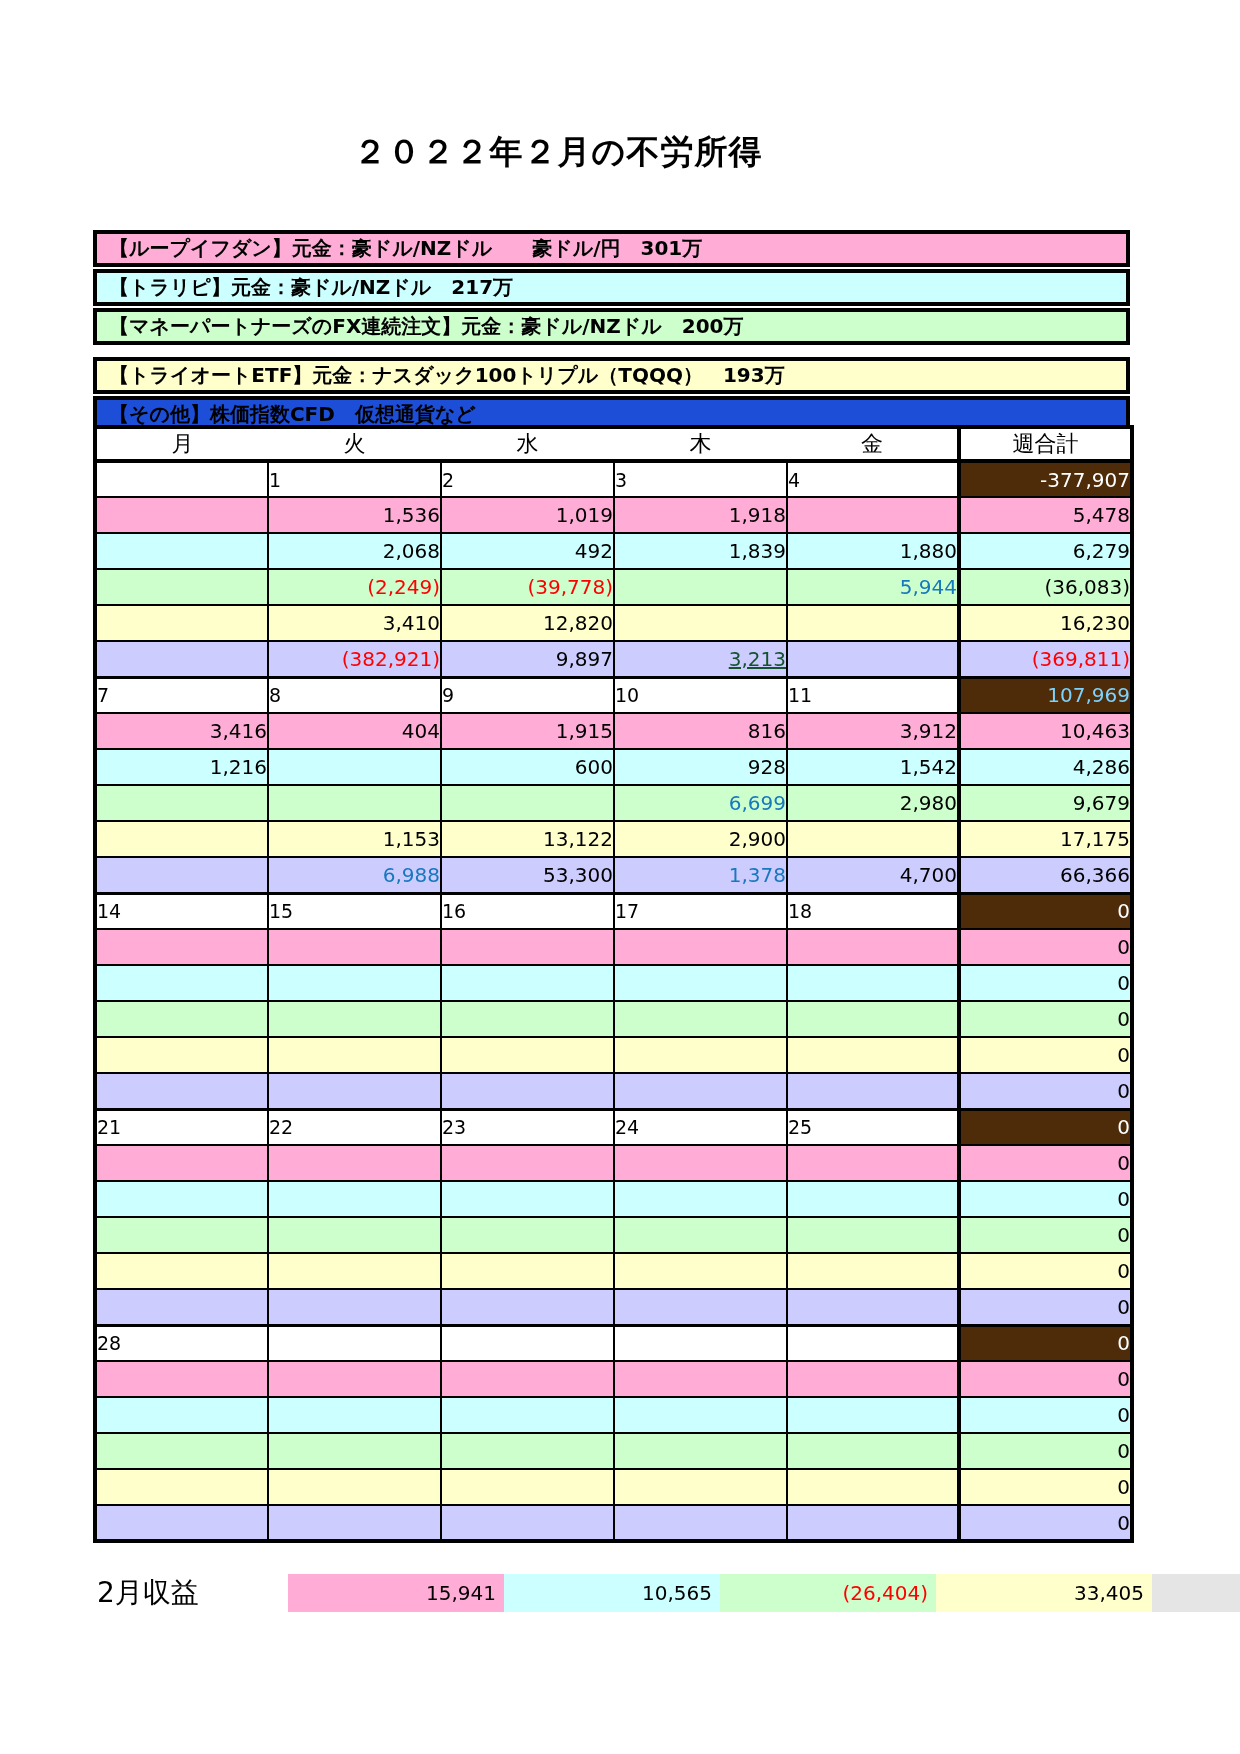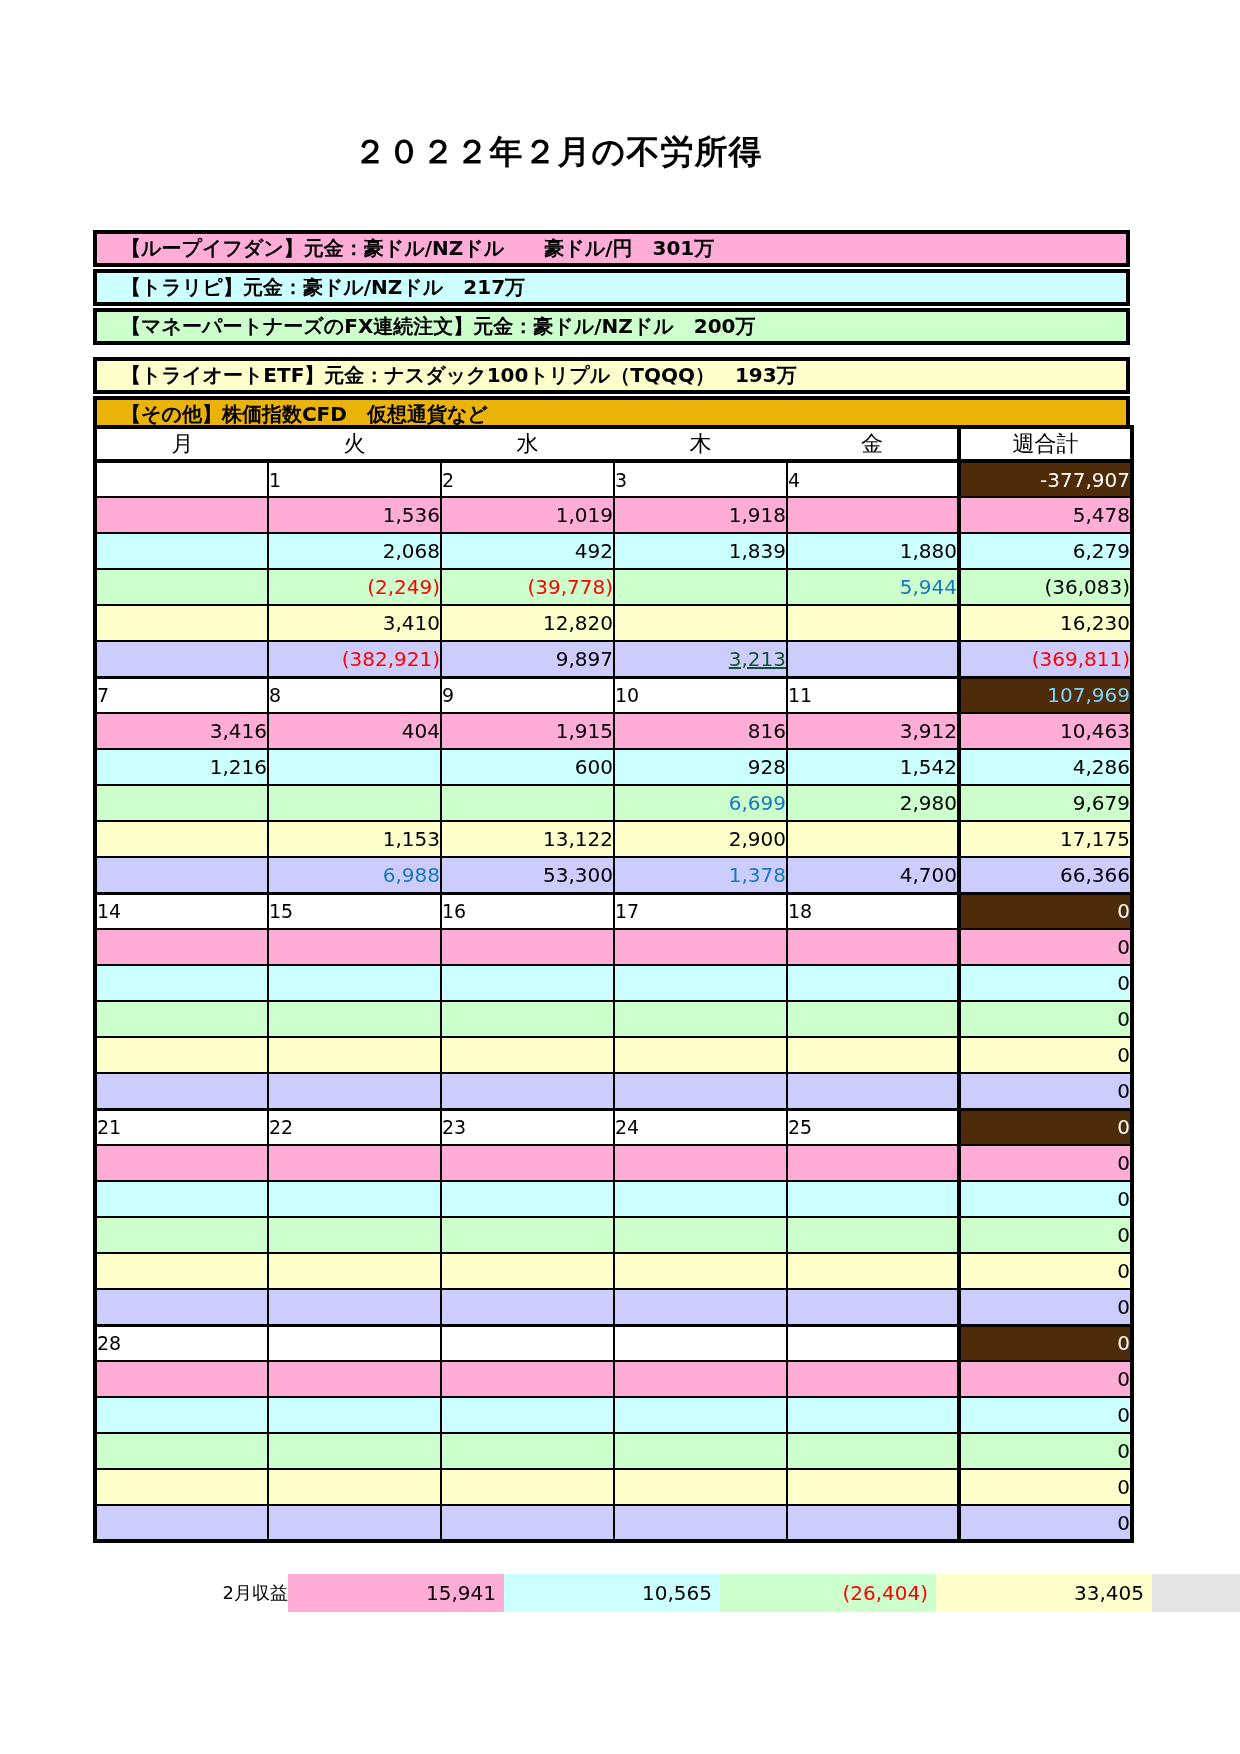--- a/index.html
+++ b/index.html
@@ -8,21 +8,21 @@
     font-family:"DejaVu Sans", sans-serif; color:#000;
     overflow:hidden;
   }
   .title {
     position:absolute; top:130px; left:93px; width:930px;
     text-align:center; font-size:33px; font-weight:bold; letter-spacing:1px;
   }
   .banners { position:absolute; top:230px; left:93px; width:1037px; }
   .banner {
     box-sizing:border-box; width:1037px; height:37px; margin-bottom:2px;
-    border:4px solid #000; line-height:28px; padding-left:24px;
+    border:4px solid #000; line-height:28px; padding-left:12px;
     font-size:20px; font-weight:bold; white-space:nowrap; overflow:hidden;
   }
   table.cal {
     position:absolute; top:425px; left:93px; width:1037px;
     border-collapse:collapse; table-layout:fixed;
     border:4px solid #000; background:#fff;
   }
   .cal th, .cal td {
     border:2px solid #000; padding:0; overflow:hidden; white-space:nowrap;
     font-weight:normal;
@@ -33,39 +33,39 @@
   .day-head { border-left:none !important; border-right:none !important; }
   .total-head { border-left:4px solid #000 !important; }
   .total-cell { border-left:4px solid #000 !important; }
   .date-row td { border-top:3px solid #000; }
   .num { text-align:right; padding-right:8px; font-size:20px; }
   .date-cell { text-align:left; padding-left:5px; font-size:19px; background:#fff; }
   .footer {
     position:absolute; top:1574px; left:97px; height:38px;
     display:flex; align-items:center;
   }
-  .footer-label { width:191px; font-size:18px;text-align:right; }
+  .footer-label { width:191px; font-size:28px; }
   .footer-cells { display:flex; }
   .fcell {
     box-sizing:border-box; width:216px; height:38px; line-height:38px;
     font-size:20px;
   }
 </style>
 </head>
 <body>
 
 <div class="page">
   <div class="title">２０２２年２月の不労所得</div>
 
   <div class="banners" id="banners">
       <div class="banner" style="background: rgb(255, 173, 214);">【ループイフダン】元金：豪ドル/NZドル　　豪ドル/円　301万</div>
       <div class="banner" style="background: rgb(204, 255, 255);">【トラリピ】元金：豪ドル/NZドル　217万</div>
       <div class="banner" style="background: rgb(204, 255, 204);">【マネーパートナーズのFX連続注文】元金：豪ドル/NZドル　200万</div>
       <div class="banner" style="background: rgb(255, 255, 204); margin-top: 12px;">【トライオートETF】元金：ナスダック100トリプル（TQQQ）　193万</div>
-      <div class="banner" style="background: #eab308;">【その他】株価指数CFD　仮想通貨など</div>
+      <div class="banner" style="background: #1d4ed8;">【その他】株価指数CFD　仮想通貨など</div>
     </div>
 
   <table class="cal">
     <colgroup>
       <col style="width:173px">
         <col style="width:173px">
         <col style="width:173px">
       <col style="width:173px">
         <col style="width:172px">
         <col style="width:173px">

